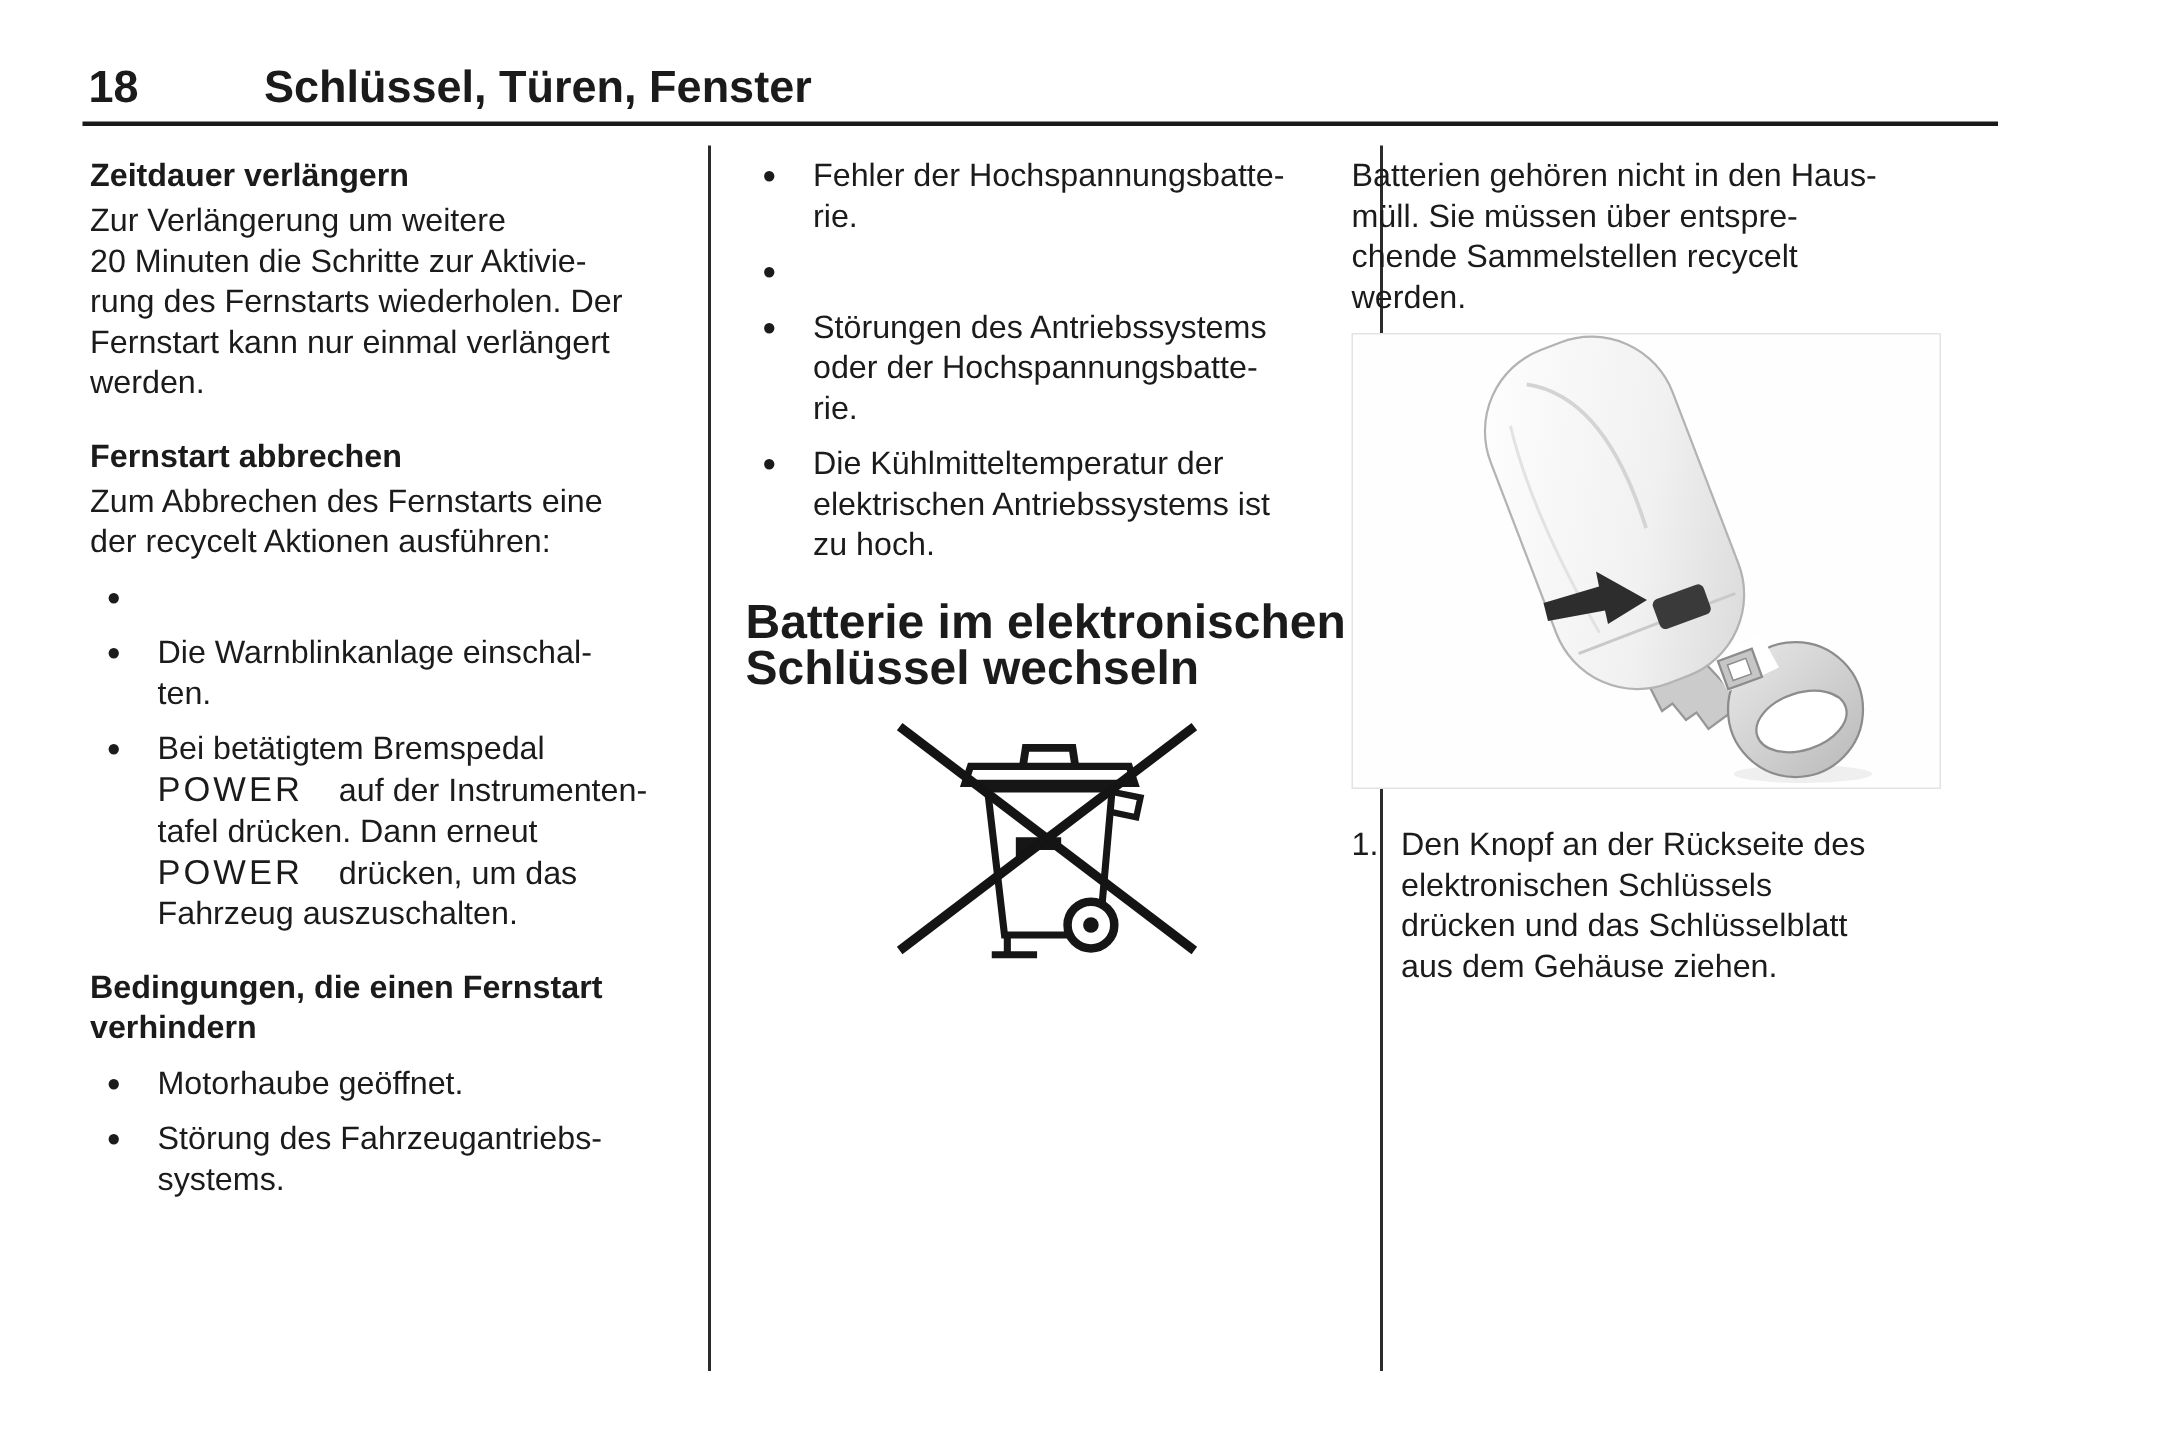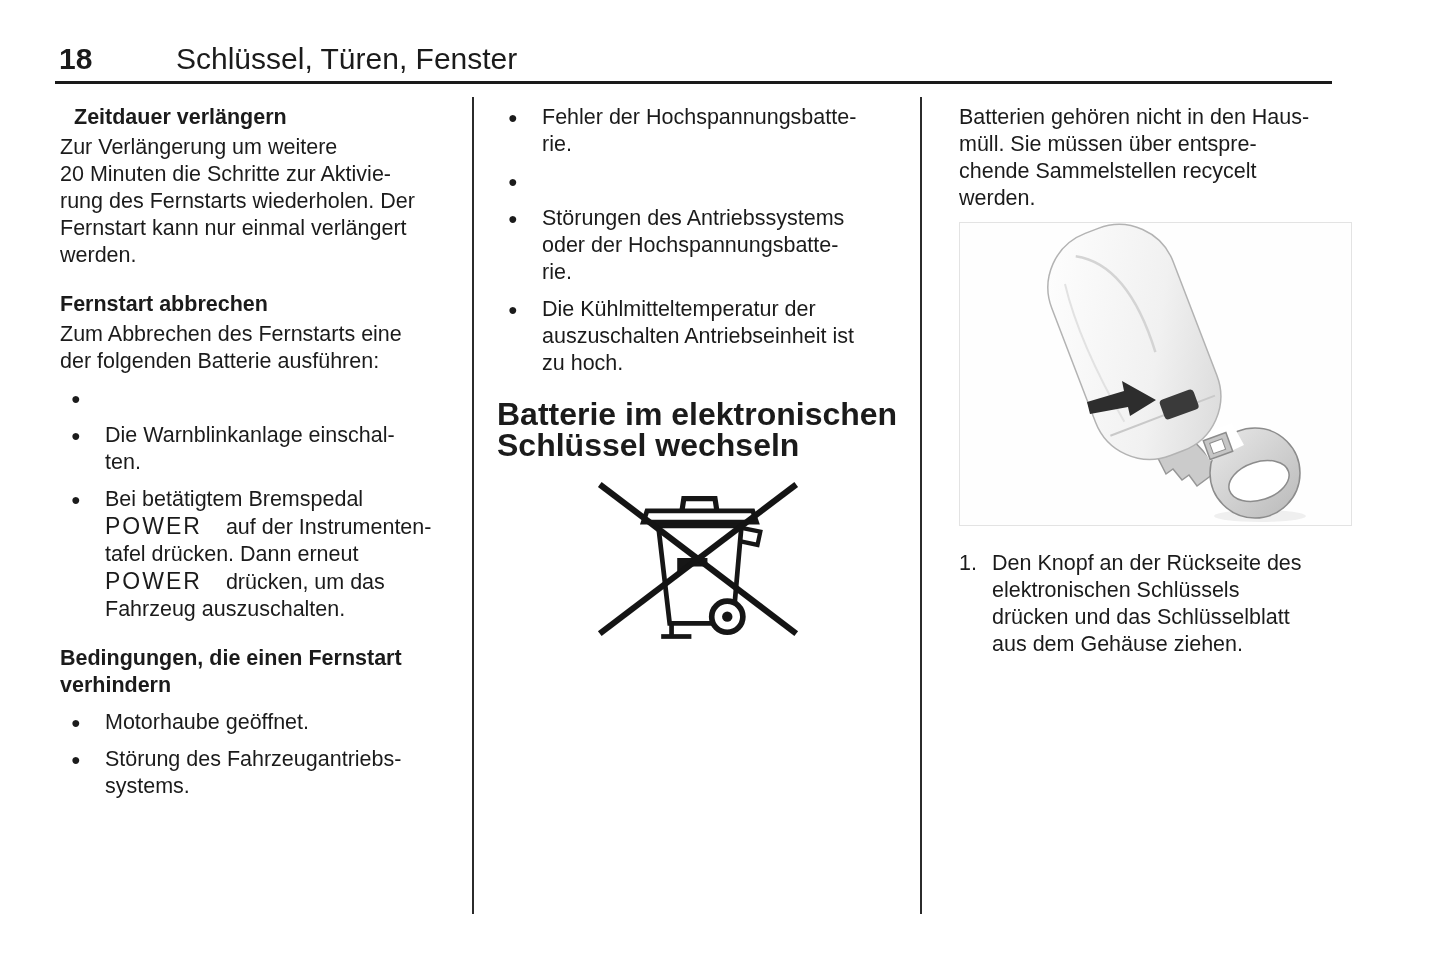--- a/index.html
+++ b/index.html
@@ -4,33 +4,33 @@
 <style>
   html,body{margin:0;padding:0;}
   body{
     width:1445px;height:965px;position:relative;background:#ffffff;
     font-family:"Liberation Sans",sans-serif;color:#1b1b1b;
     -webkit-text-size-adjust:none;
   }
   .abs{position:absolute;}
   
   .page-num{left:59px;top:42px;font-size:30px;font-weight:bold;}
-  .chapter{left:176px;top:42px;font-size:30px;font-weight:normal;}
+  .chapter{left:176px;top:42px;font-size:30px;font-weight:bold;}
   .rule{left:55px;top:81px;width:1277px;height:3px;background:#1a1a1a;}
   .vdiv{top:97px;width:2px;height:817px;background:#2b2b2b;}
   .vdiv.d1{left:472px;}
   .vdiv.d2{left:920px;}
   
   .col{position:absolute;top:101px;font-size:21.5px;line-height:27px;}
   .col1{left:60px;width:402px;}
   .col2{left:497px;width:402px;}
-  .col3{left:959px;width:397px;}
+  .col3{left:901px;width:397px;}
   .pre{white-space:pre-line;}
   .sub-heading{font-weight:bold;margin:22px 0 2px 0;}
-  .sub-heading.first{margin-top:3px;margin-left:14px;}
+  .sub-heading.first{margin-top:3px;}
   .big-heading{font-weight:bold;font-size:32px;line-height:31px;margin:22px 0 8px 0;}
   p{margin:3px 0 0 0;}
   .bullet{display:flex;margin-top:10px;}
   .dot{width:45px;flex:0 0 45px;padding-left:11px;box-sizing:border-box;font-size:16px;line-height:27px;}
   .btext{flex:1;}
   .btnlabel{font-size:23px;letter-spacing:2px;margin-right:24px;}
   .boldp{font-weight:bold;}
   .symbol{font-size:21px;}
   .step{display:flex;margin-top:24px;}
   .stepnum{width:33px;flex:0 0 33px;}
@@ -52,21 +52,21 @@
 <div class="col col1">
   <div class="sub-heading first pre">Zeitdauer verlängern</div>
   <p class="pre">Zur Verlängerung um weitere
 20 Minuten die Schritte zur Aktivie-
 rung des Fernstarts wiederholen. Der
 Fernstart kann nur einmal verlängert
 werden.</p>
 
   <div class="sub-heading pre">Fernstart abbrechen</div>
   <p class="pre">Zum Abbrechen des Fernstarts eine
-der folgenden Batterie ausführen:</p>
+der recycelt Aktionen ausführen:</p>
 
   <div class="bullet">
     <span class="dot">●</span>
   </div>
   <div class="bullet">
     <span class="dot">●</span>
     <div class="btext pre">Die Warnblinkanlage einschal-
 ten.</div>
   </div>
   <div class="bullet">
@@ -104,21 +104,21 @@
 
   <div class="bullet">
     <span class="dot">●</span>
     <div class="btext pre">Störungen des Antriebssystems
 oder der Hochspannungsbatte-
 rie.</div>
   </div>
   <div class="bullet">
     <span class="dot">●</span>
     <div class="btext pre">Die Kühlmitteltemperatur der
-auszuschalten Antriebseinheit ist
+elektrischen Antriebssystems ist
 zu hoch.</div>
   </div>
 
   <div class="big-heading pre">Batterie im elektronischen
 Schlüssel wechseln</div>
 
   <div class="weee-wrap">
 
     <svg width="238" height="170" viewBox="0 0 240 180">
       <g stroke="#161616" fill="none" stroke-width="5">

